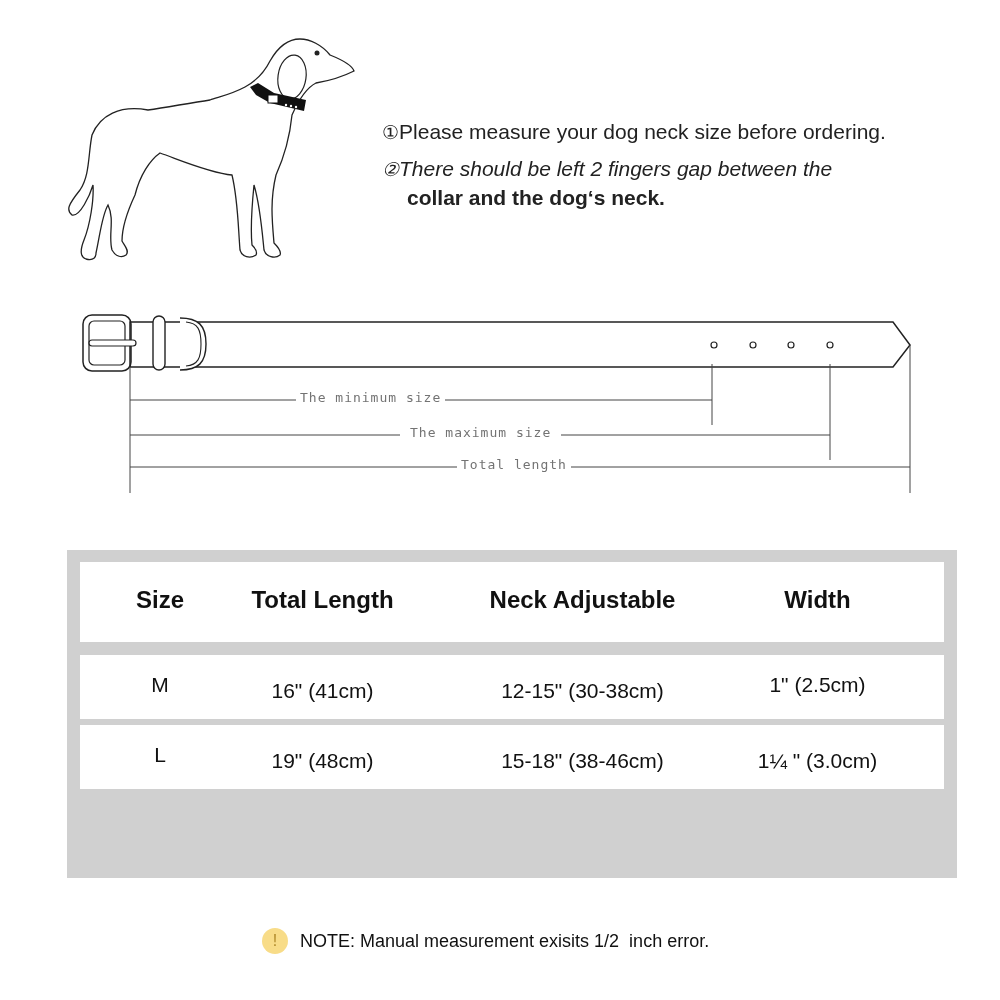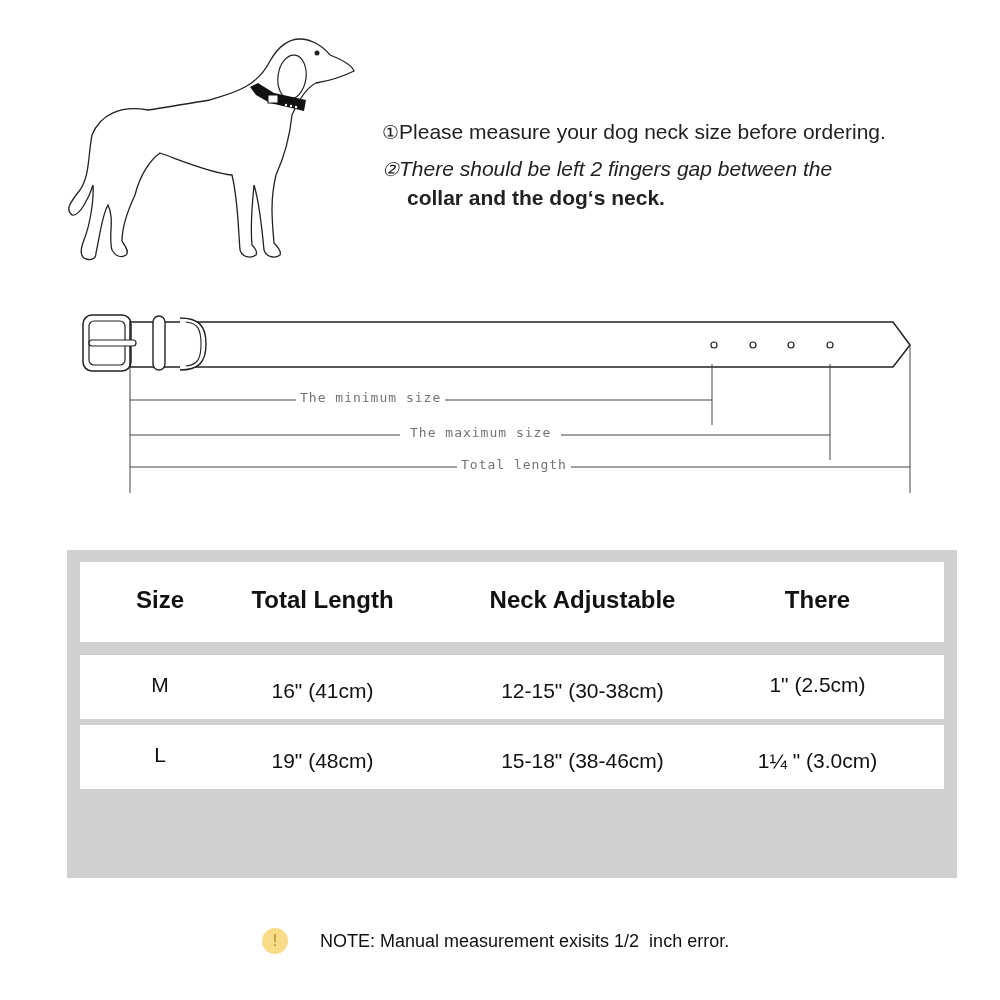--- a/index.html
+++ b/index.html
@@ -68,32 +68,32 @@
 </svg>
 <div class="dim-label" style="left:296px;top:390px;">The minimum size</div>
 <div class="dim-label" style="left:400px;top:425px;padding:0 10px;">The maximum size</div>
 <div class="dim-label" style="left:457px;top:457px;">Total length</div>
 
 <div class="table-wrap">
   <div class="trow" style="top:12px;height:80px;">
     <div class="cell hdr" style="left: 0px; width: 160px; top: 24px;">Size</div>
     <div class="cell hdr" style="left: 150px; width: 185px; top: 24px;">Total Length</div>
     <div class="cell hdr" style="left: 380px; width: 245px; top: 24px;">Neck Adjustable</div>
-    <div class="cell hdr" style="left: 640px; width: 195px; top: 24px;">There</div>
+    <div class="cell hdr" style="left: 640px; width: 195px; top: 24px;">Width</div>
   </div>
   <div class="trow" style="top:105px;height:64px;">
     <div class="cell dat" style="left: 0px; width: 160px; top: 18px;">M</div>
     <div class="cell dat" style="left:150px;width:185px;top:24px;">16" (41cm)</div>
     <div class="cell dat" style="left:380px;width:245px;top:24px;">12-15" (30-38cm)</div>
     <div class="cell dat" style="left: 640px; width: 195px; top: 18px;">1" (2.5cm)</div>
   </div>
   <div class="trow" style="top:175px;height:64px;">
     <div class="cell dat" style="left: 0px; width: 160px; top: 18px;">L</div>
     <div class="cell dat" style="left:150px;width:185px;top:24px;">19" (48cm)</div>
     <div class="cell dat" style="left:380px;width:245px;top:24px;">15-18" (38-46cm)</div>
     <div class="cell dat" style="left:640px;width:195px;top:24px;">1¼ " (3.0cm)</div>
   </div>
 </div>
 
 <div class="note">
   <span class="note-icon">!</span>
-  <span style="white-space:pre;margin-left:20px;">NOTE: Manual measurement exisits 1/2  inch error.</span>
+  <span style="white-space:pre;">NOTE: Manual measurement exisits 1/2  inch error.</span>
 </div>
 
 </body></html>

